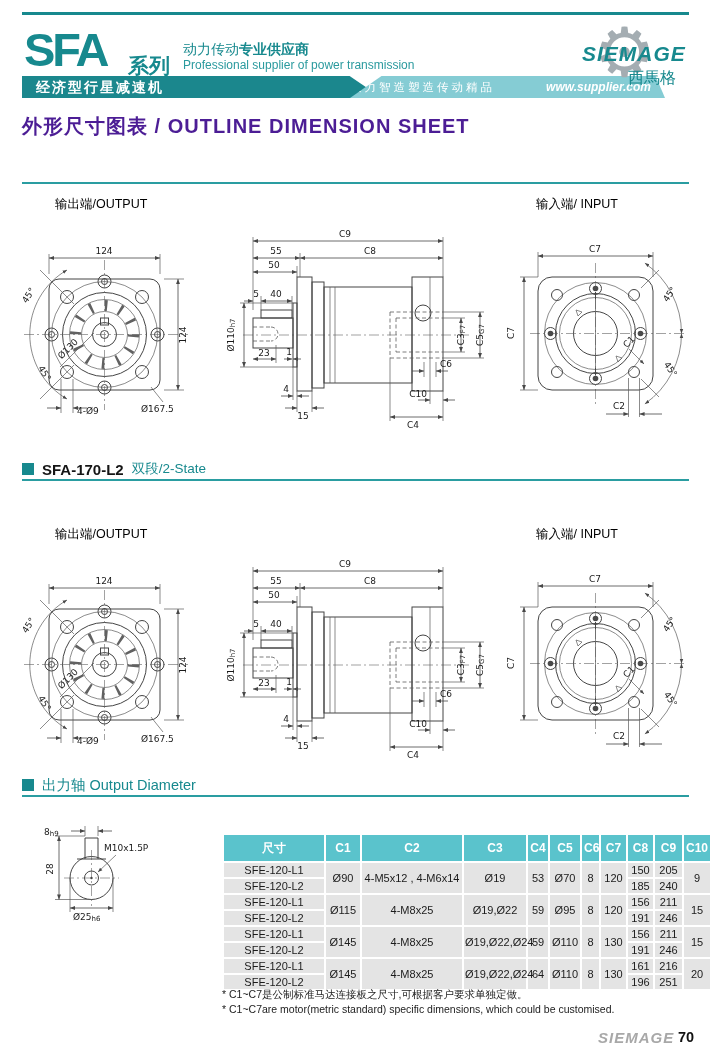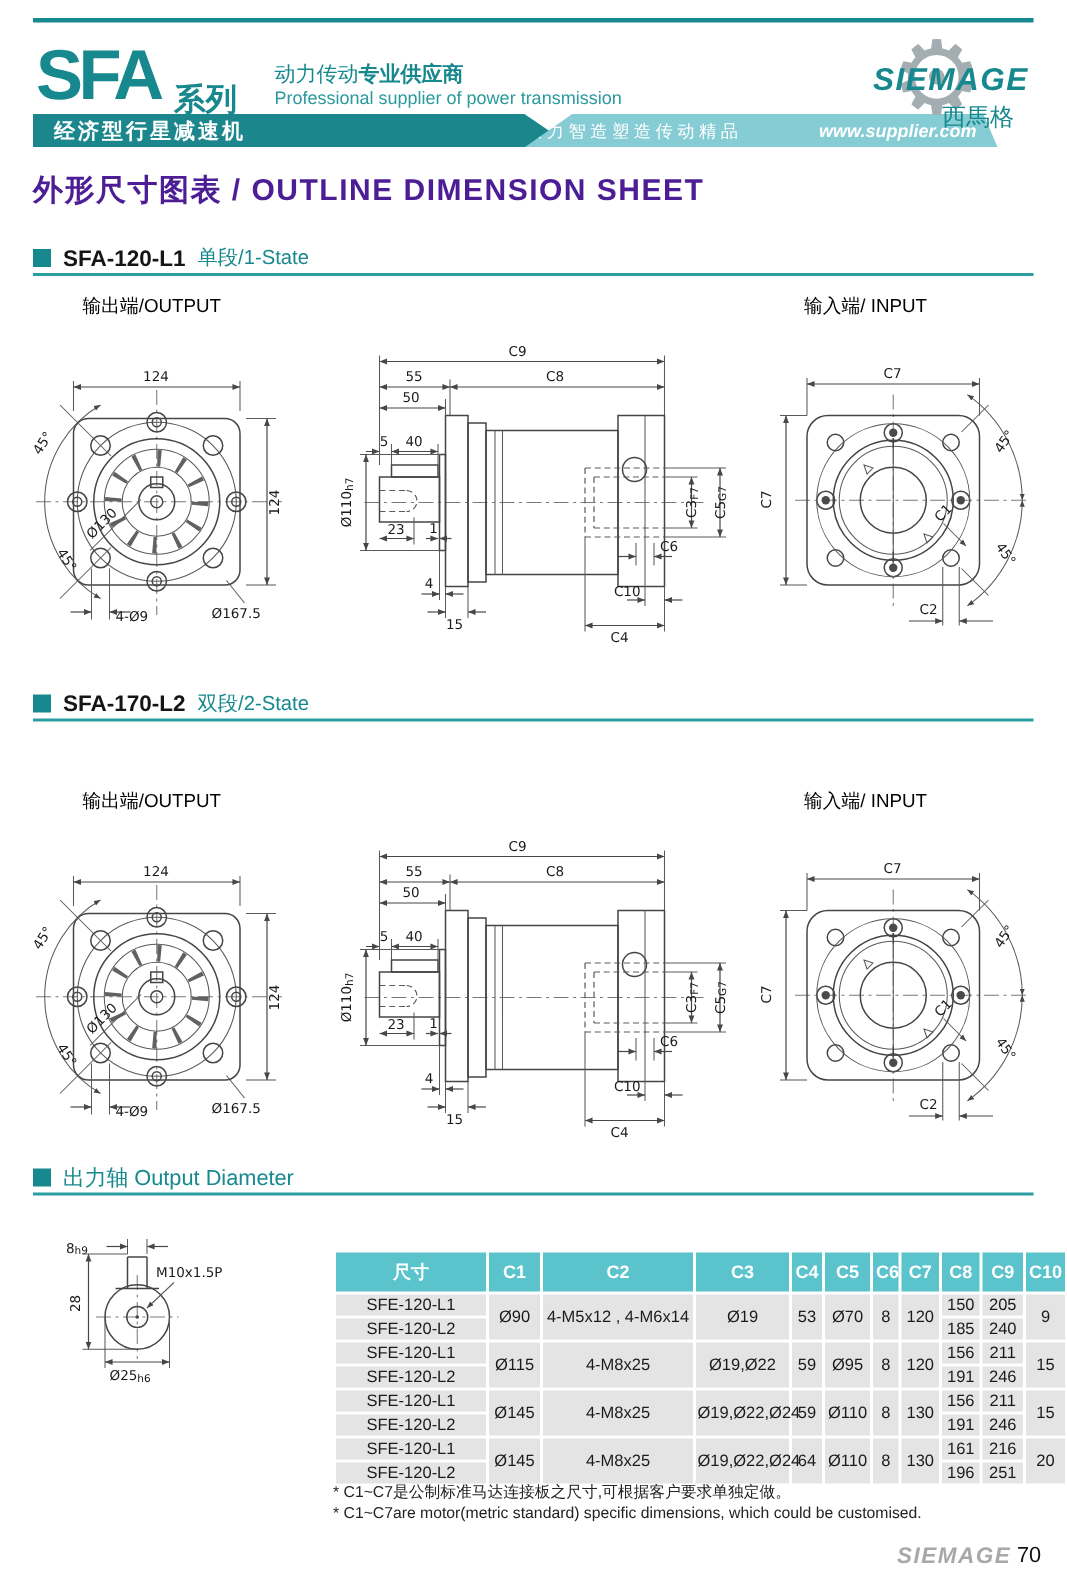--- a/index.html
+++ b/index.html
@@ -2,21 +2,21 @@
 <html><head>
 <meta charset="utf-8">
 <style>
   html,body{margin:0;padding:0;background:#fff}
   body{font-family:"Liberation Sans",sans-serif;-webkit-font-smoothing:antialiased}
   #page{position:relative;width:711px;height:1060px;background:#fff;overflow:hidden}
   .abs{position:absolute}
   
   #toprule{left:22px;top:12px;width:667px;height:3px;background:#17898e}
   #sfa{left:24px;top:26px;color:#17898e;font-weight:bold;font-size:47px;letter-spacing:-3px;line-height:1}
-  #sfa-suffix{left:116px;top:52px;color:#17898e;font-size:21px;font-weight:bold}
+  #sfa-suffix{left:128px;top:52px;color:#17898e;font-size:21px;font-weight:bold}
   #tagline-zh{left:183px;top:41px;color:#17898e;font-size:14px}
   #tagline-zh b{font-weight:bold}
   #tagline-en{left:183px;top:58px;color:#2a9a9e;font-size:12px}
   #banner-dark{left:22px;top:76px;width:360px;height:22px;background:#1b878d;clip-path:polygon(0 0,91% 0,100% 100%,0 100%);z-index:0}
   #banner-dark span{display:block;padding:3px 0 0 14px;color:#fff;font-size:14px;font-weight:bold;letter-spacing:2px}
   #banner-light{left:350px;top:76px;width:315px;height:22px;background:#85ccd4;clip-path:polygon(10% 0,97% 0,100% 100%,0 100%);z-index:0;display:flex;align-items:center;justify-content:space-between;padding-right:14px;box-sizing:border-box}
   #banner-slogan{color:#fff;font-size:11.5px;letter-spacing:3px}
   #banner-url{color:#fff;font-size:12px;font-weight:bold;font-style:italic;margin-left:10px;letter-spacing:0}
   #gear{left:594px;top:18px;font-size:68px;line-height:1;color:#a4adb2;z-index:1}
   #brand{left:582px;top:42px;color:#17898e;font-size:21px;font-weight:bold;font-style:italic;letter-spacing:1px;z-index:2}
@@ -28,21 +28,21 @@
   .sec-model{font-size:15px;font-weight:bold;color:#151515;margin-right:8px}
   .sec-stage{font-size:13.5px;color:#17898e}
   .sec-rule{left:22px;width:667px;height:2px;background:#2a9da1}
   .io-label{font-size:12.5px;color:#000000}
   
   #dim-table{left:222px;top:833px;border-collapse:separate;border-spacing:2px;table-layout:fixed;width:484px}
   #dim-table th{background:#5ac3cc;color:#fff;font-size:12px;font-weight:bold;height:22px;padding:2px;text-align:center}
   #dim-table td{background:#e4e4e4;color:#1b1b1b;font-size:11px;height:14px;padding:0 1px;text-align:center;white-space:nowrap}
   .notes{left:222px;color:#222;font-size:10.5px}
   #footer-brand{left:598px;top:1029px;color:#a8a8a8;font-size:15px;font-weight:bold;font-style:italic;letter-spacing:1px}
-  #footer-page{left:678px;top:1029px;color:#111;font-size:14.5px;font-weight:normal}
+  #footer-page{left:678px;top:1029px;color:#111;font-size:14.5px;font-weight:bold}
   
   .ln{stroke:#454545;stroke-width:1;fill:none}
   .tn{stroke:#5a5a5a;stroke-width:.7;fill:none}
   .cl{stroke:#7a7a7a;stroke-width:.7;fill:none;stroke-dasharray:10 3 2 3}
   .dsh{stroke:#5a5a5a;stroke-width:.8;fill:none;stroke-dasharray:4 2.5}
   .dm{stroke:#474747;stroke-width:.8;fill:none}
   .segring{stroke:#454545;stroke-width:11;fill:none;stroke-dasharray:2.5 12.7}
   text.dt{font-family:"DejaVu Sans",sans-serif;font-size:9px;fill:#1a1a1a}
   .sm{font-size:7px}
   .xs{font-size:6.5px}
@@ -64,25 +64,20 @@
   <div class="abs" id="banner-light">
     <span id="banner-slogan">致力智造塑造传动精品</span>
     <span id="banner-url">www.supplier.com</span>
   </div>
   <div class="abs" id="gear">⚙</div>
   <div class="abs" id="brand">SIEMAGE</div>
   <div class="abs" id="brand-cn">西馬格</div>
 
   <div class="abs" id="page-title">外形尺寸图表 / OUTLINE DIMENSION SHEET</div>
 
-  <div class="abs sec-head" style="top:162px">
-    <span class="sec-sq"></span>
-    <span class="sec-model">SFA-120-L1</span>
-    <span class="sec-stage">单段/1-State</span>
-  </div>
   <div class="abs sec-rule" style="top:182px"></div>
   <div class="abs io-label" style="left:55px;top:196px">输出端/OUTPUT</div>
   <div class="abs io-label" style="left:536px;top:196px">输入端/ INPUT</div>
 
   <svg class="abs" style="left:0;top:218px" width="711" height="232" viewBox="0 218 711 232">
     <defs>
       <marker id="aw" viewBox="0 0 10 10" refX="9" refY="5" markerWidth="7" markerHeight="7" orient="auto-start-reverse">
           <path d="M0,1.5 L9,5 L0,8.5 z" fill="#474747"></path>
         </marker>
     </defs>

